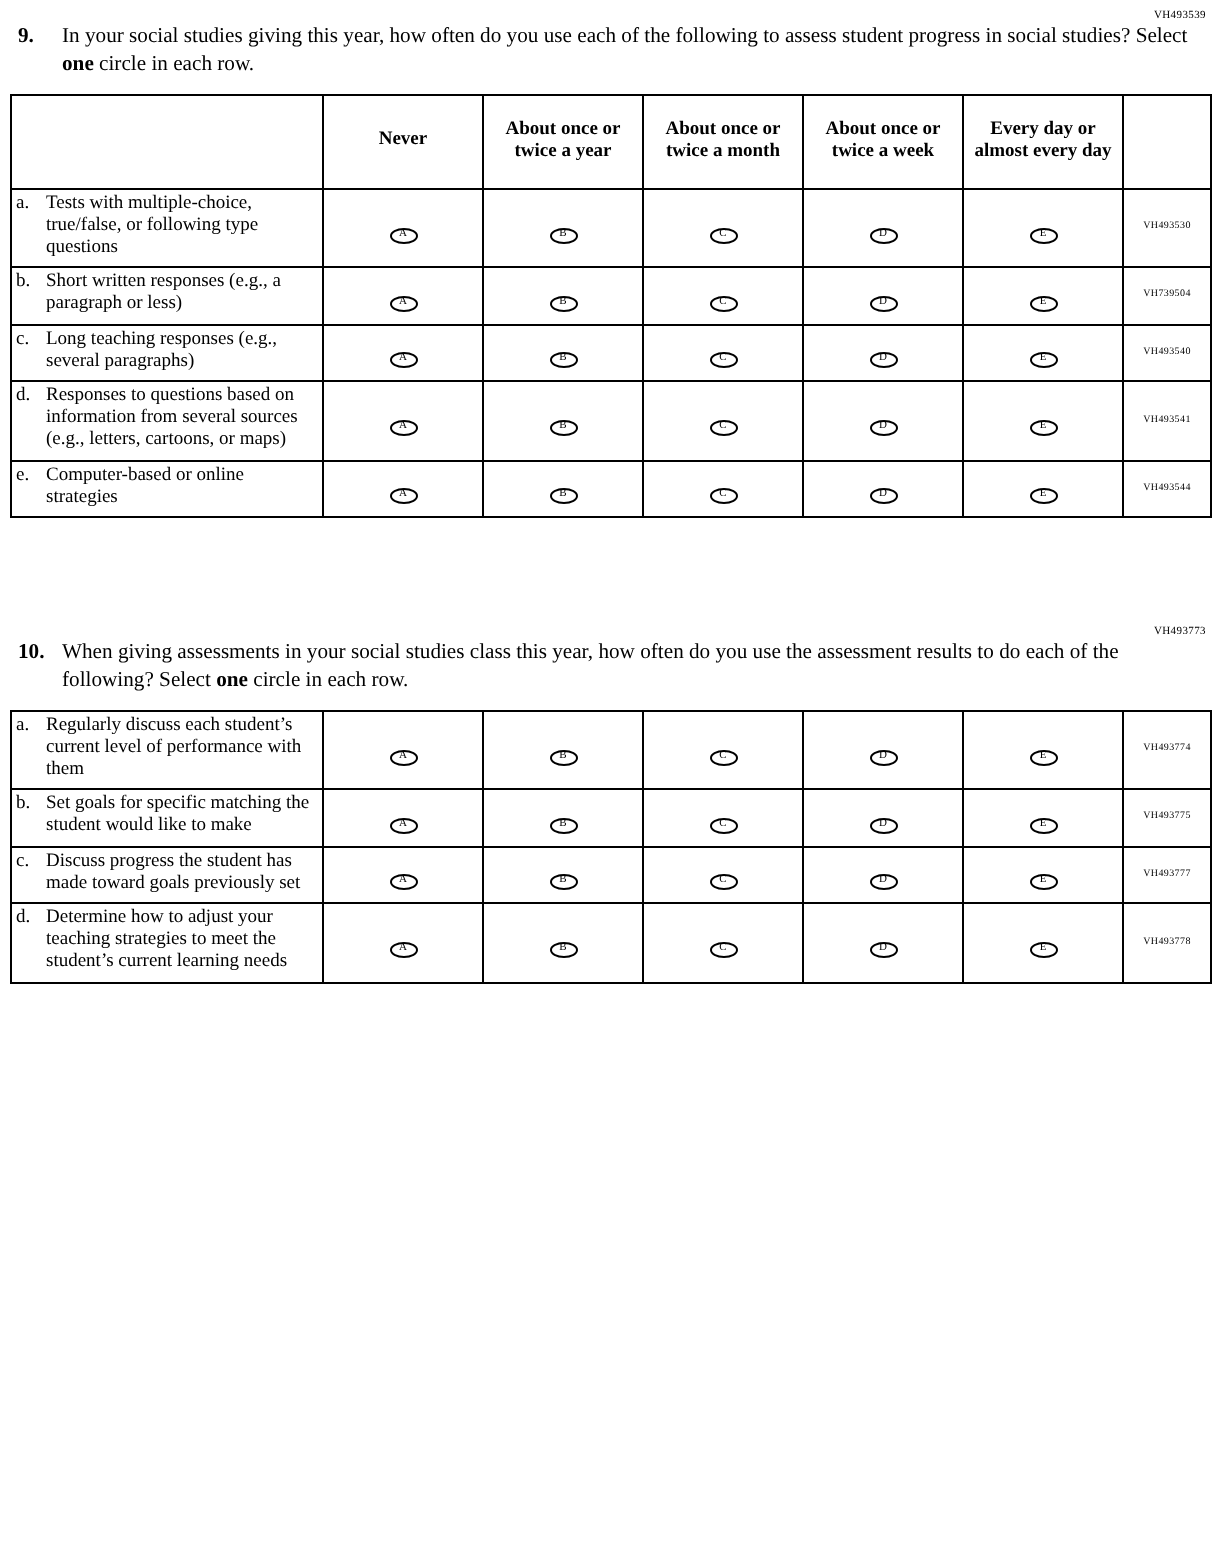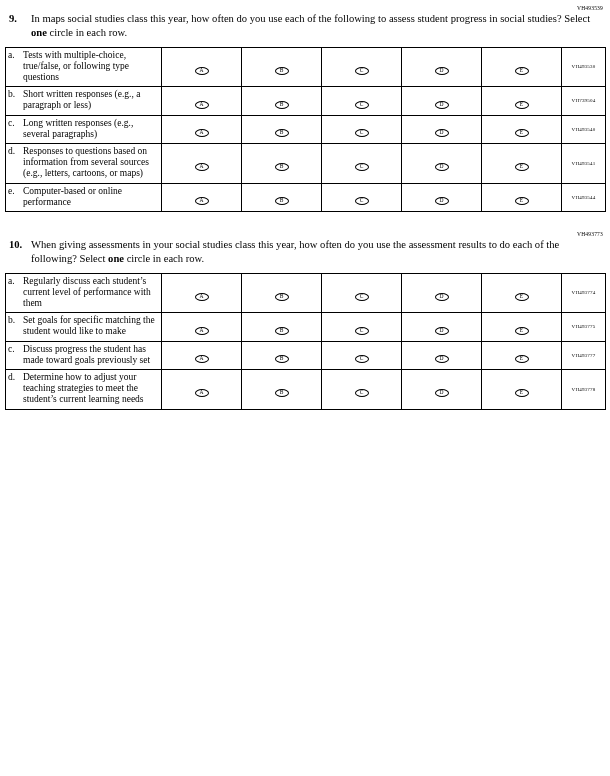--- a/index.html
+++ b/index.html
@@ -78,48 +78,57 @@
     font-family:"Liberation Serif", serif;
     transform:translateY(-0.2px);
   }
   td.code{
     text-align:center;
     font-size:5px;
     letter-spacing:0.2px;
     padding:0 1px;
   }
 
-  .sec2{margin-top:19px;}
+  .sec2{margin-top:54px;}
 </style>
 </head>
 <body>
 
 <div class="page">
 
   <div class="form-code">VH493539</div>
 
   <div class="question">
     <span class="qnum">9.</span>
     <div class="qtext">
-      <span>In maps social studies class this year, how often do you use each of the following to assess student progress in social studies? Select </span><b>one</b><span> circle in each row.</span>
+      <span>In your social studies giving this year, how often do you use each of the following to assess student progress in social studies? Select </span><b>one</b><span> circle in each row.</span>
     </div>
   </div>
 
   <table class="qtable">
       <colgroup>
         <col class="c-label">
         <col class="c-opt">
         <col class="c-opt">
         <col class="c-opt">
         <col class="c-opt">
         <col class="c-opt">
         <col class="c-code">
       </colgroup>
       <tbody>
         <tr>
+          <th class="lbl"></th>
+          <th>Never</th>
+          <th>About once or twice a year</th>
+          <th>About once or twice a month</th>
+          <th>About once or twice a week</th>
+          <th>Every day or almost every day</th>
+          <th class="code"></th>
+        </tr>
+        <tr>
           <td class="lbl">
             <div class="rowlab">
               <span class="rl">a.</span>
               <span class="rt">Tests with multiple-choice, true/false, or following type questions</span>
             </div>
           </td>
           <td class="bub"><span class="oval">
               <span class="bl">A</span>
             </span></td>
           <td class="bub"><span class="oval">
@@ -157,21 +166,21 @@
             </span></td>
           <td class="bub"><span class="oval">
               <span class="bl">E</span>
             </span></td>
           <td class="code"><span>VH739504</span></td>
         </tr>
         <tr>
           <td class="lbl">
             <div class="rowlab">
               <span class="rl">c.</span>
-              <span class="rt">Long written responses (e.g., several paragraphs)</span>
+              <span class="rt">Long teaching responses (e.g., several paragraphs)</span>
             </div>
           </td>
           <td class="bub"><span class="oval">
               <span class="bl">A</span>
             </span></td>
           <td class="bub"><span class="oval">
               <span class="bl">B</span>
             </span></td>
           <td class="bub"><span class="oval">
               <span class="bl">C</span>
@@ -205,21 +214,21 @@
             </span></td>
           <td class="bub"><span class="oval">
               <span class="bl">E</span>
             </span></td>
           <td class="code"><span>VH493541</span></td>
         </tr>
         <tr>
           <td class="lbl">
             <div class="rowlab">
               <span class="rl">e.</span>
-              <span class="rt">Computer-based or online performance</span>
+              <span class="rt">Computer-based or online strategies</span>
             </div>
           </td>
           <td class="bub"><span class="oval">
               <span class="bl">A</span>
             </span></td>
           <td class="bub"><span class="oval">
               <span class="bl">B</span>
             </span></td>
           <td class="bub"><span class="oval">
               <span class="bl">C</span>

